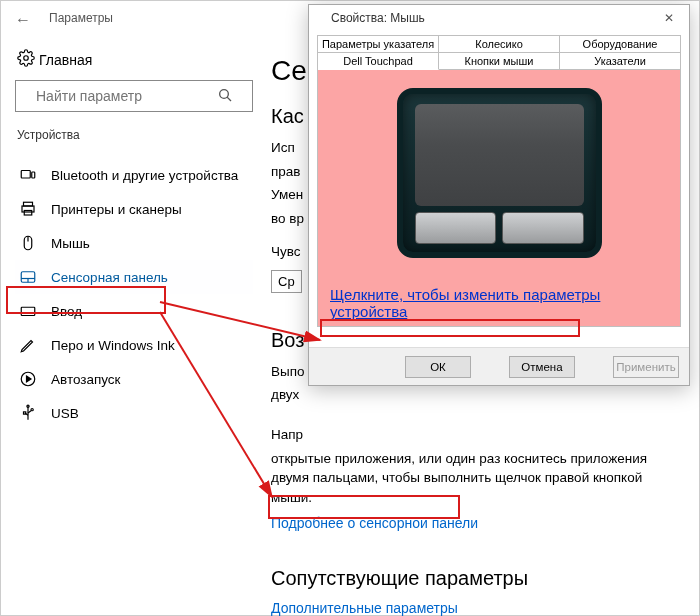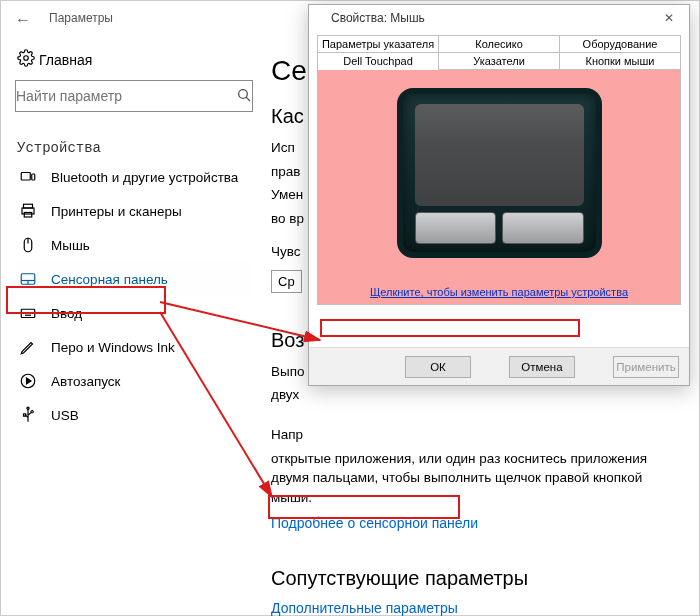--- a/index.html
+++ b/index.html
@@ -7,23 +7,23 @@
 
   
   .settings-window { position: absolute; inset: 0; border: 1px solid #ccc; background: #fff; }
   .settings-header { display: flex; align-items: center; height: 34px; padding: 0 14px; color: #444; }
   .back-arrow { font-size: 16px; color: #666; margin-right: 18px; cursor: pointer; }
   .settings-title { font-size: 12px; color: #555; }
 
   .settings-body { display: flex; height: calc(100% - 34px); }
   .sidebar { width: 262px; padding: 8px 10px 10px 14px; }
   .home-row { display: flex; align-items: center; gap: 4px; padding: 6px 2px 10px 2px; font-size: 14px; }
-  .search-box { display: flex; align-items: center; border: 1px solid #888; height: 32px; padding: 0 0; margin-bottom: 28px; }
+  .search-box { display: flex; align-items: center; border: 1px solid #888; height: 32px; padding: 0 20px; margin-bottom: 16px; }
   .search-box input { border: none; outline: none; flex: 1; font-size: 14px; color: #666; background: transparent; }
-  .section-label { font-size: 14px; color: #333; margin-bottom: 4px; padding-left: 2px; font-family: Liberation Mono, monospace; }
+  .section-label { font-size: 12px; color: #333; margin-bottom: 16px; padding-left: 2px; }
   .sidebar-item { display: flex; align-items: center; gap: 14px; height: 34px; padding: 0 4px; font-size: 13.5px; color: #000; cursor: pointer; }
   .sidebar-item.active { background: #e5f3ff0d; }
   .sidebar-item .icon { width: 18px; height: 18px; display: flex; align-items: center; justify-content: center; color: #000; }
 
   .content { flex: 1; padding: 20px 30px 20px 8px; }
   .content h1 { font-weight: 400; font-size: 28px; margin-bottom: 18px; }
   .content h2 { font-weight: 400; font-size: 20px; margin: 16px 0 10px 0; }
   .content p { font-size: 13.5px; line-height: 1.45; margin-bottom: 4px; }
   .link { color: #0066cc; font-size: 14px; cursor: pointer; display: inline-block; }
   .dropdown-stub { border: 1px solid #999; padding: 3px 6px; display: inline-block; margin-top: 4px; }
@@ -39,21 +39,21 @@
   .tabstrip { border: 1px solid #bfbfbf; background: #fca5a5; }
   .tabrow { display: flex; }
   .tab { flex: 1; text-align: center; font-size: 11px; padding: 2px 0; border-right: 1px solid #bfbfbf; border-bottom: 1px solid #bfbfbf; background: #fff; cursor: default; }
   .tab:last-child { border-right: none; }
   .tab.active { background: #fff; border-bottom: 1px solid #fff; position: relative; }
   .tab-panel { border-top: none; padding: 18px 12px 6px 12px; display: flex; flex-direction: column; align-items: center; }
   .touchpad-img { width: 205px; height: 170px; border-radius: 16px; background: linear-gradient(180deg,#1b363a,#0a1e21); border: 6px solid #0b2225; position: relative; box-shadow: inset 0 0 12px rgba(0,0,0,.5); }
   .touchpad-surface { position: absolute; top: 10px; left: 12px; right: 12px; bottom: 46px; border-radius: 6px; background: linear-gradient(180deg,#5a5c5e,#4a4c4e 40%,#3f4143); }
   .touchpad-btns { position: absolute; left: 12px; right: 12px; bottom: 8px; height: 32px; display: flex; gap: 6px; }
   .tp-btn { flex:1; border-radius: 4px; background: linear-gradient(180deg,#cfd1d3,#9a9c9e); border: 1px solid #555; }
-  .change-link { color: #0033cc; text-decoration: underline; font-size: 11px; margin-top: 28px; }
+  .change-link { color: #0033cc; text-decoration: underline; font-size: 15px; margin-top: 28px; }
   .dlg-footer { position: absolute; bottom: 0; left: 0; right: 0; height: 38px; background: #f0f0f0; border-top: 1px solid #ddd; display: flex; justify-content: flex-end; align-items: center; gap: 6px; padding-right: 10px; }
   .dlg-btn { min-width: 66px; height: 22px; font-size: 11.5px; background: #e1e1e1; border: 1px solid #adadad; cursor: pointer; margin-left: 32px; }
   .dlg-btn:disabled { color: #9a9a9a; background: #efefef; }
 
   
   svg.arrows { position: absolute; inset: 0; width: 700px; height: 616px; pointer-events: none; }
 </style>
 </head>
 <body>
 
@@ -199,22 +199,22 @@
   </div>
   <div class="dlg-body">
     <div class="tabstrip">
       <div class="tabrow">
         <div class="tab">Параметры указателя</div>
         <div class="tab">Колесико</div>
         <div class="tab">Оборудование</div>
       </div>
       <div class="tabrow">
         <div class="tab active">Dell Touchpad</div>
+        <div class="tab">Кнопки мыши</div>
         <div class="tab">Указатели</div>
-        <div class="tab">Кнопки мыши</div>
       </div>
       <div class="tab-panel">
         <div class="touchpad-img">
           <div class="touchpad-surface"></div>
           <div class="touchpad-btns">
               <div class="tp-btn"></div>
               <div class="tp-btn"></div>
             </div>
         </div>
         <a class="change-link">Щелкните, чтобы изменить параметры устройства</a>

